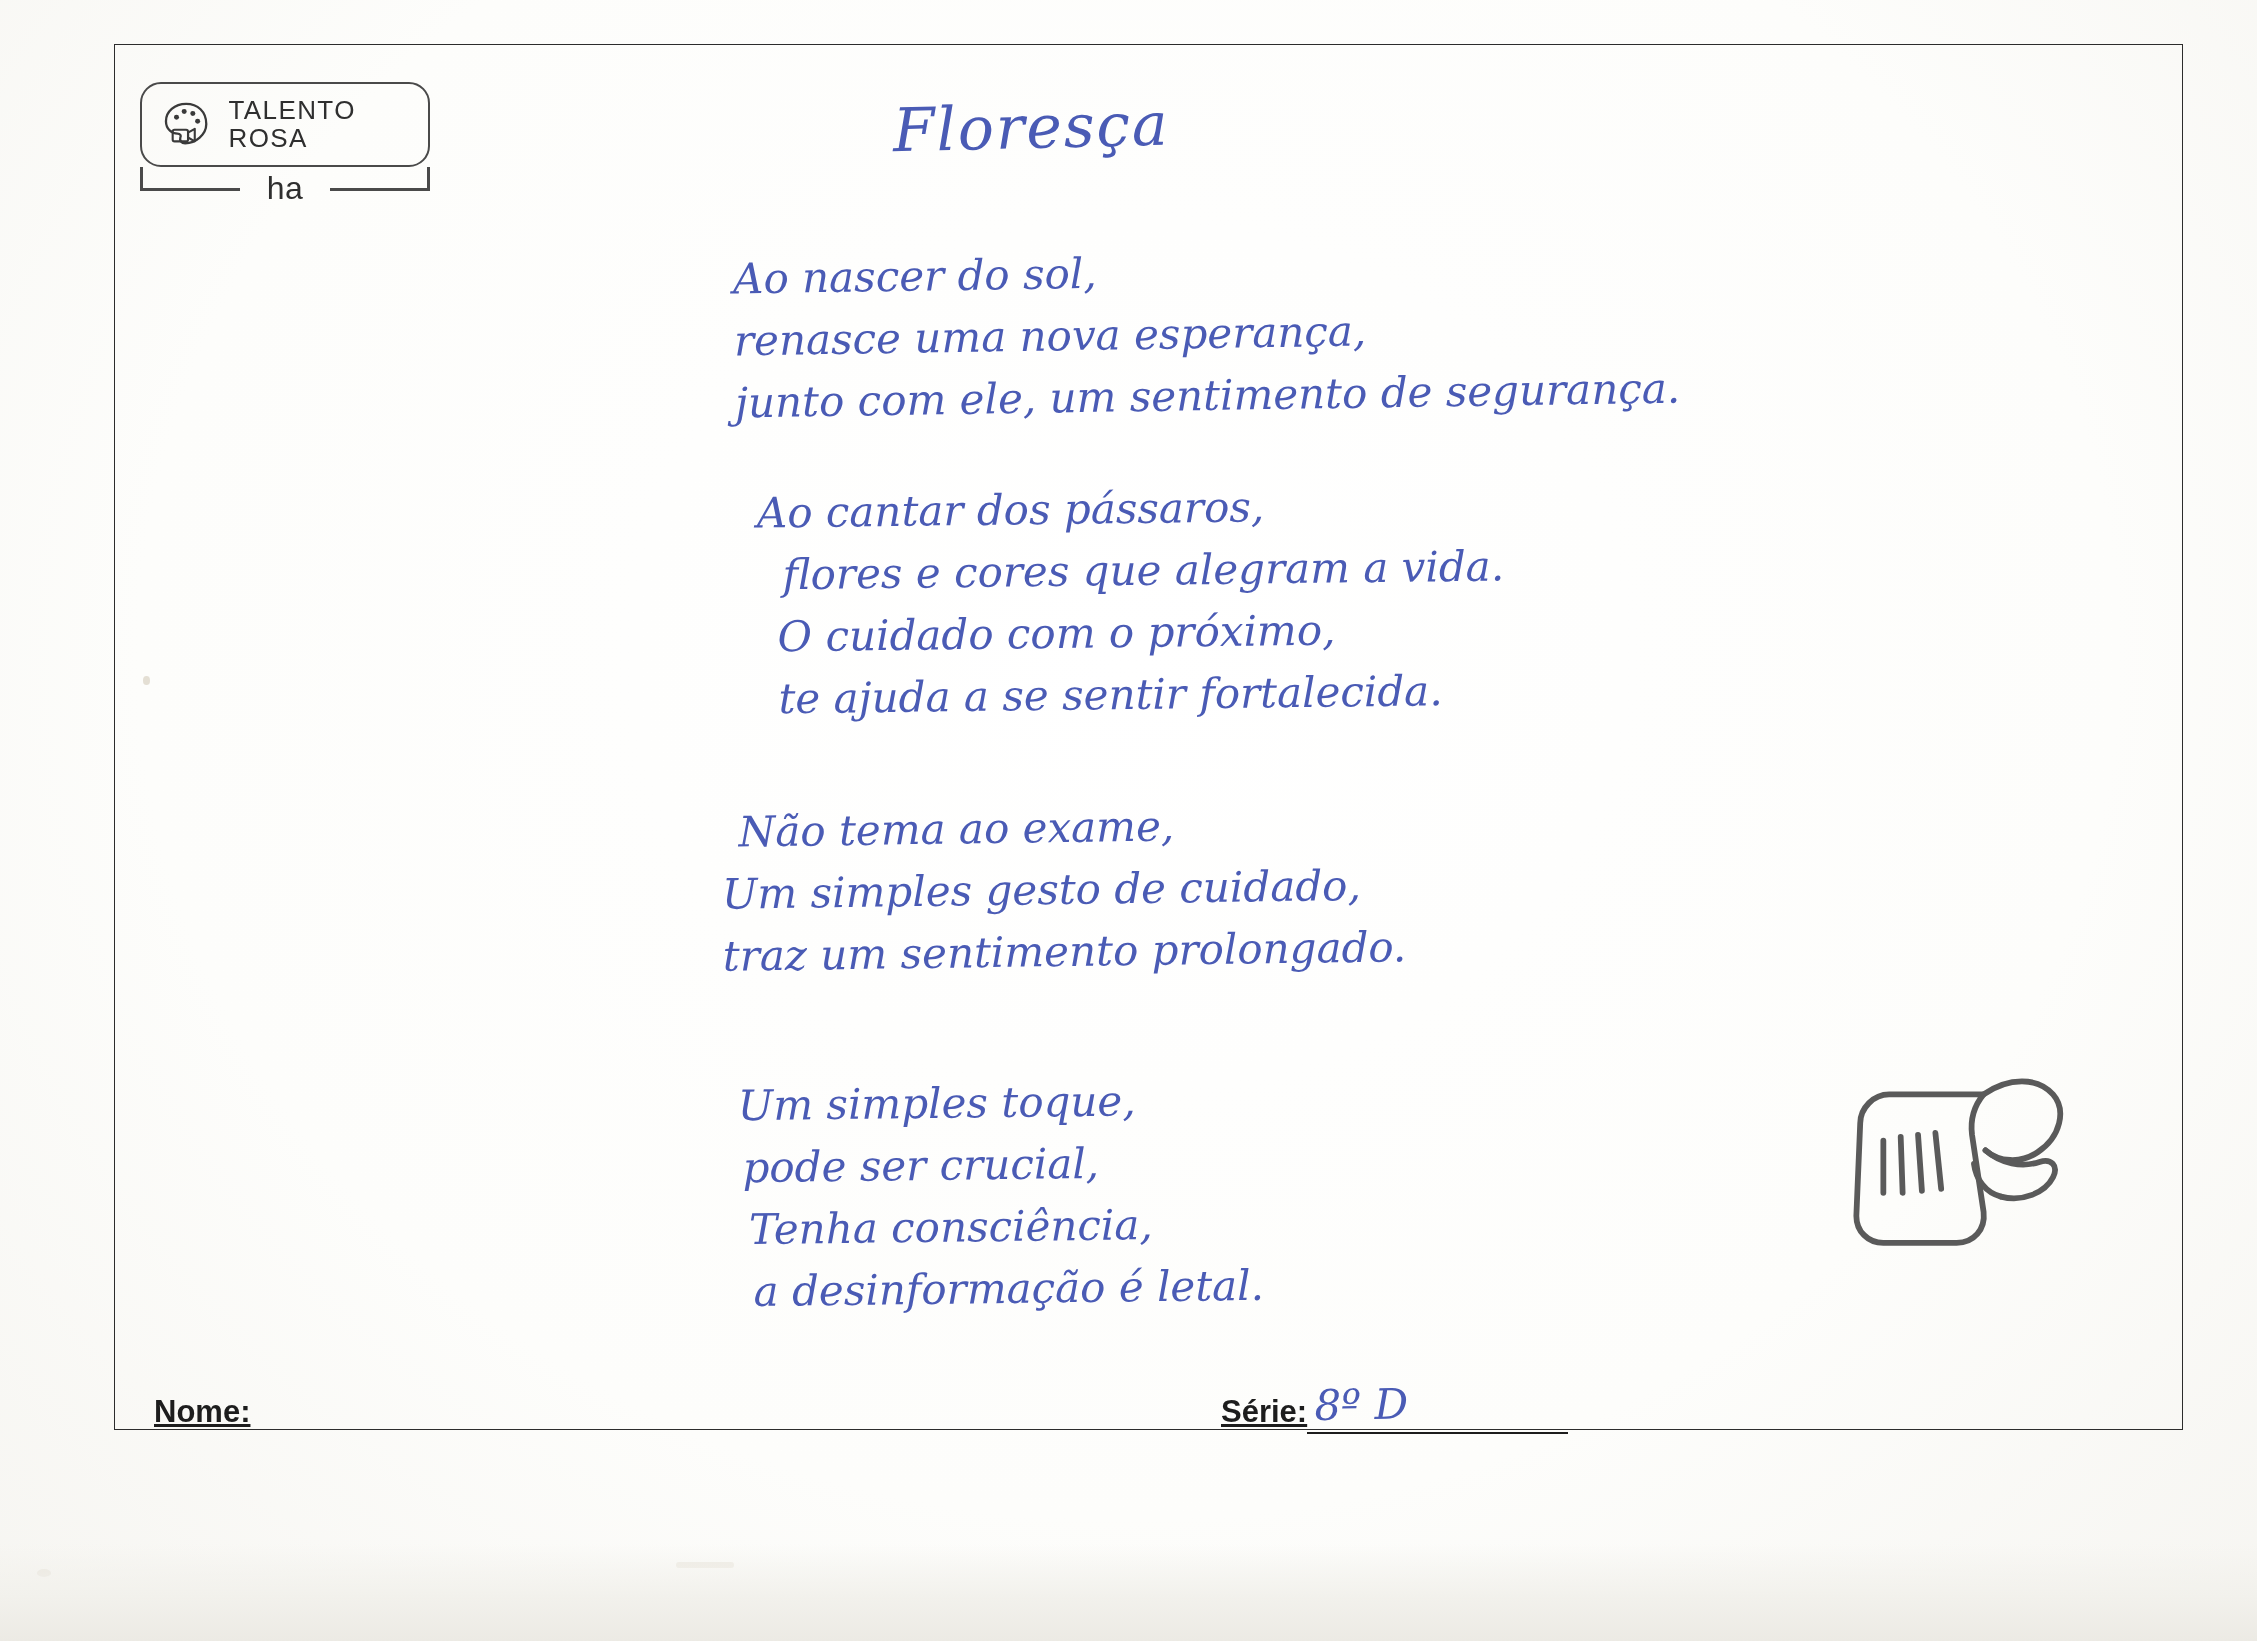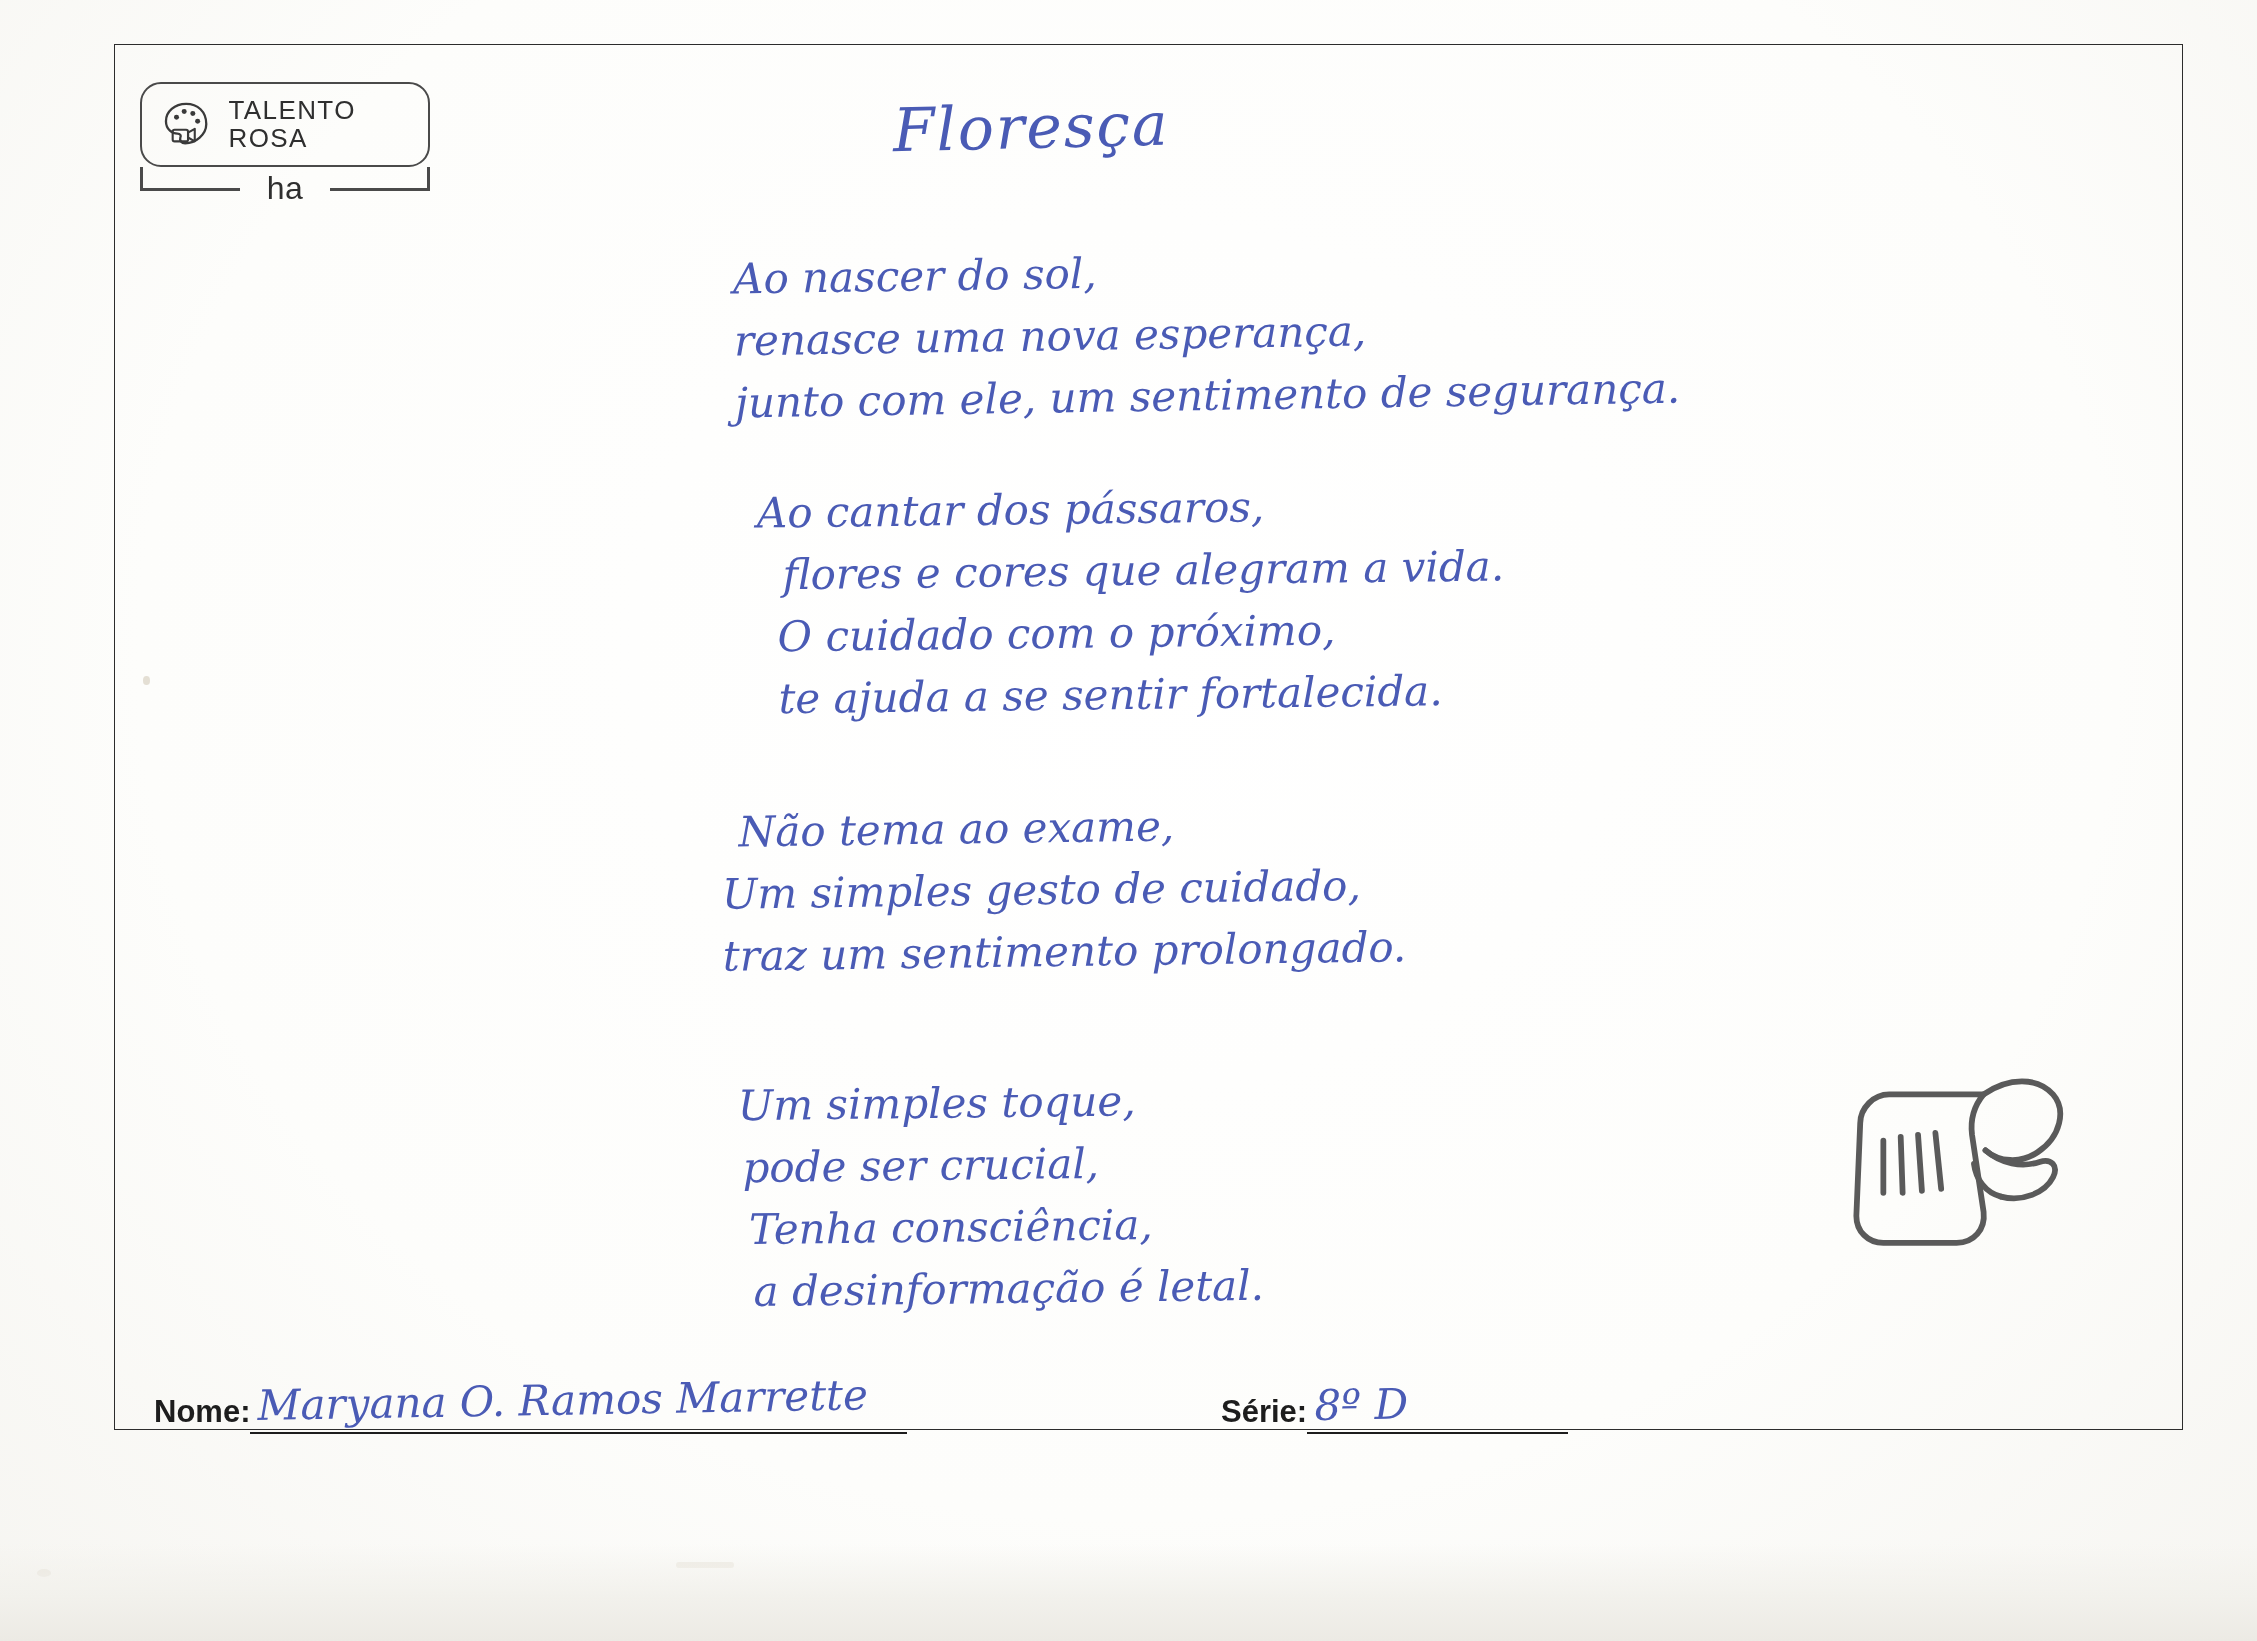--- a/index.html
+++ b/index.html
@@ -150,20 +150,21 @@
     align-items: flex-end;
     bottom: 0;
   }
   .field-label {
     font-size: 31px;
     font-weight: bold;
     color: #1d1d1d;
     font-family: "Liberation Sans", sans-serif;
     white-space: nowrap;
     padding-bottom: 3.9px;
+    text-decoration: underline;
   }
   .field-rule {
     border-bottom: 2.4px solid #1d1d1d;
     position: relative;
     height: 44px;
   }
   .field-value {
     position: absolute;
     left: 7.7px;
     bottom: 1.9px;
@@ -277,23 +278,20 @@
       <path d="M64 92 L66 150" stroke="#5a5a5a" stroke-width="6" stroke-linecap="round"></path>
       <path d="M82 90 L86 148" stroke="#5a5a5a" stroke-width="6" stroke-linecap="round"></path>
       <path d="M100 88 L106 146" stroke="#5a5a5a" stroke-width="6" stroke-linecap="round"></path>
     </svg>
   </div>
 
   <div class="fields">
 
     <div class="field f-nome">
       <span class="field-label">Nome:</span>
-      <span class="field-rule">
-        <span class="field-value">Maryana O. Ramos Marrette</span>
-      </span>
     </div>
 
     <div class="field f-serie">
       <span class="field-label">Série:</span>
       <span class="field-rule">
         <span class="field-value">8º D</span>
       </span>
     </div>
 
 

